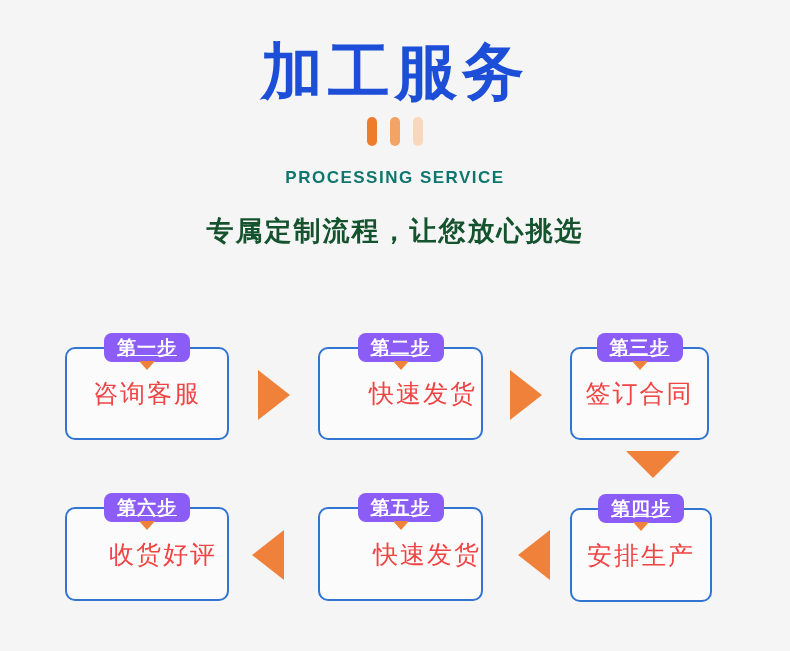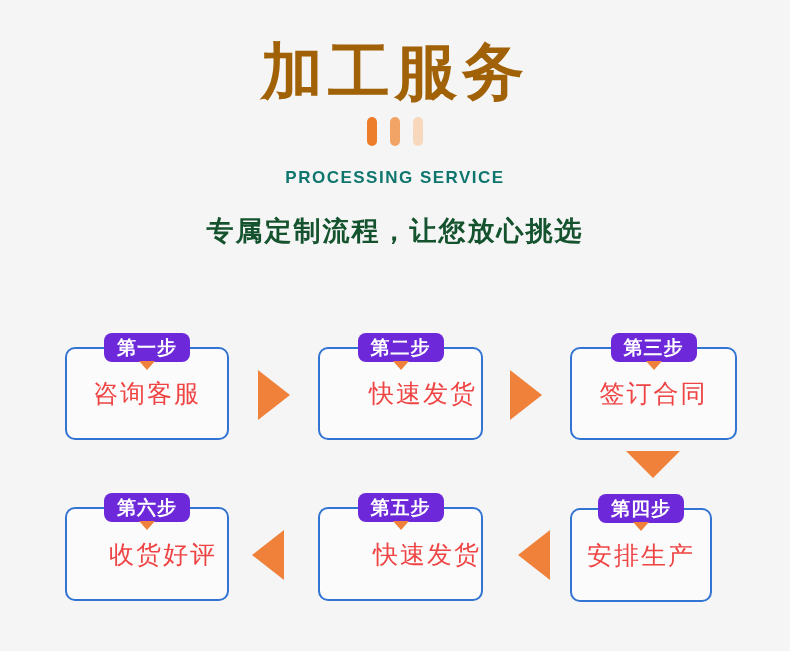--- a/index.html
+++ b/index.html
@@ -17,21 +17,21 @@
   }
 
   
   .title {
     position: absolute;
     top: 30px; left: 0; width: 100%;
     text-align: center;
     font-size: 62px;
     font-weight: 900;
     letter-spacing: 5px;
-    color: #a16207;
+    color: #1d4ed8;
   }
   .bars {
     position: absolute;
     top: 117px; left: 0; width: 100%;
     display: flex;
     justify-content: center;
     align-items: center;
     gap: 13px;
   }
   .bar {
@@ -68,45 +68,46 @@
     height: 93px;
     background: #fbfbfc;
     border: 2px solid #3274d2;
     border-radius: 10px;
     display: flex;
     align-items: center;
     justify-content: center;
   }
   .pos-r1c1 { left: 65px;  top: 347px; }
   .pos-r1c2 { left: 318px; top: 347px; width: 165px; padding-left: 45px; }
-  .pos-r1c3 { left: 570px; top: 347px; width: 167px; }
+  .pos-r1c3 { left: 570px; top: 347px; width: 139px; }
   .pos-r2c3 { left: 570px; top: 508px; width: 142px; height: 94px; }
   .pos-r2c2 { left: 318px; top: 507px; width: 165px; height: 94px; justify-content: flex-end; }
   .pos-r2c1 { left: 65px;  top: 507px; height: 94px; padding-left: 32px; }
 
   .step-label {
     font-size: 25px;
     letter-spacing: 2px;
     color: #ef4444;
   }
   .step-badge {
     position: absolute;
     top: -16px;
     left: 50%;
     transform: translateX(-50%);
-    background: #6d28d9;
+    background: #8b5cf6;
     color: #ffffff;
     font-size: 19px;
     font-weight: bold;
     letter-spacing: 1px;
     height: 29px;
     line-height: 29px;
     padding: 0 13px;
     border-radius: 8px;
     white-space: nowrap;
+    text-decoration: underline;
   }
   .step-badge::after {
     content: "";
     position: absolute;
     left: 50%;
     bottom: -8px;
     transform: translateX(-50%);
     width: 0; height: 0;
     border-left: 8px solid transparent;
     border-right: 8px solid transparent;

